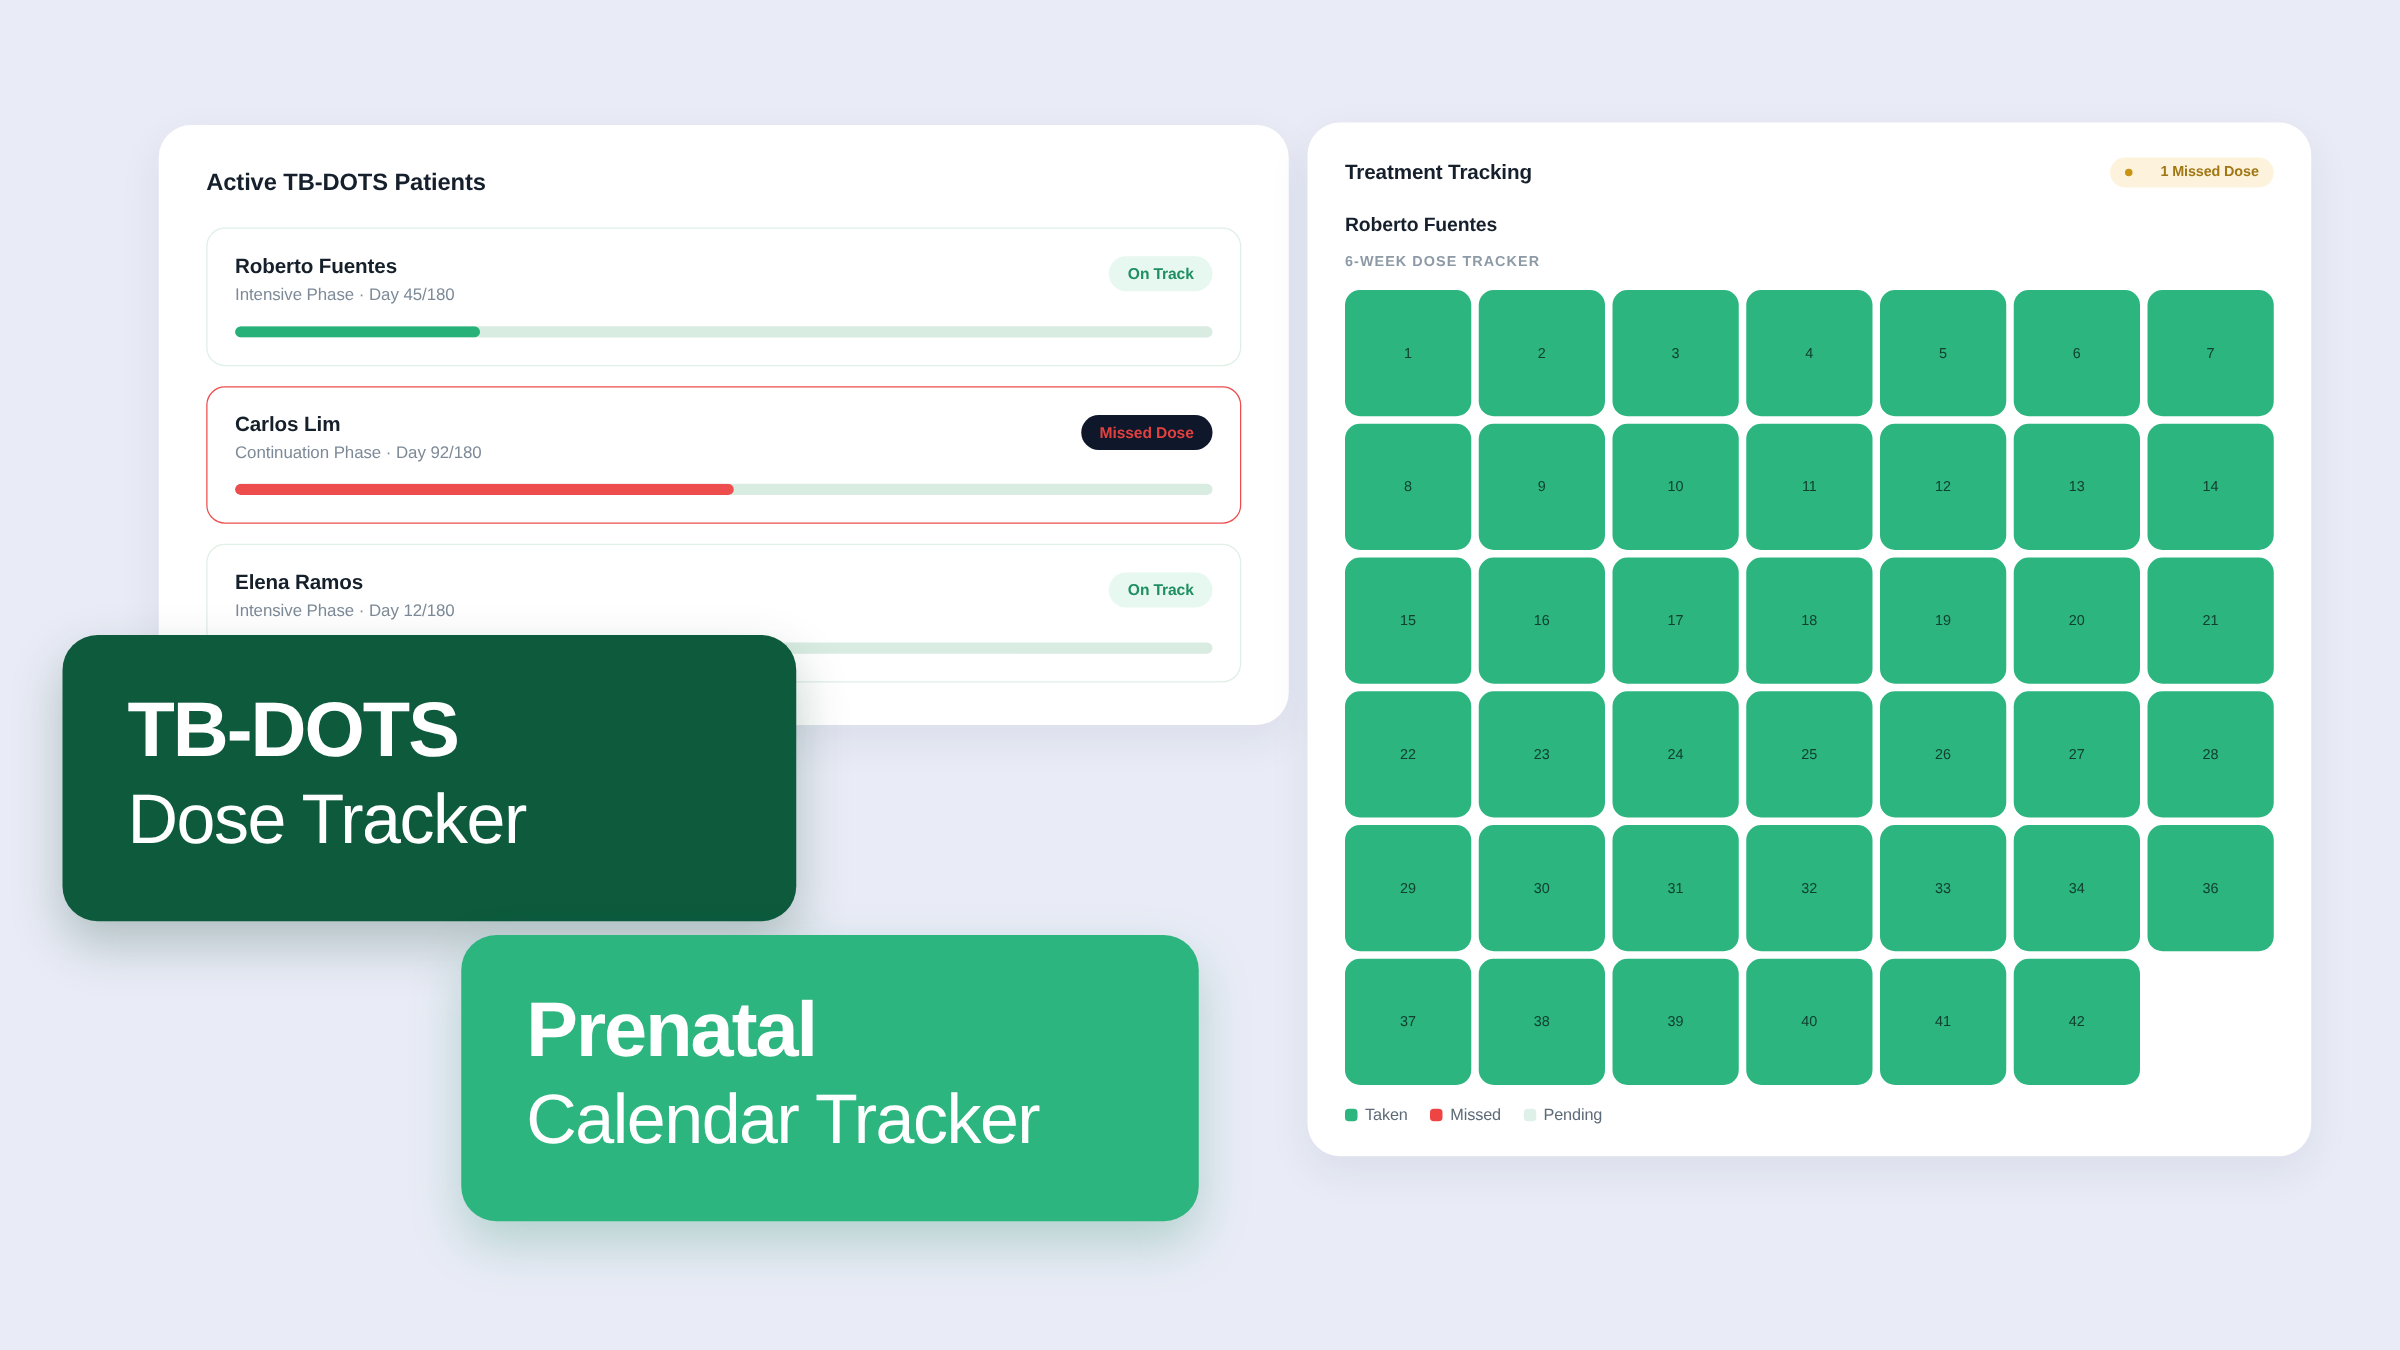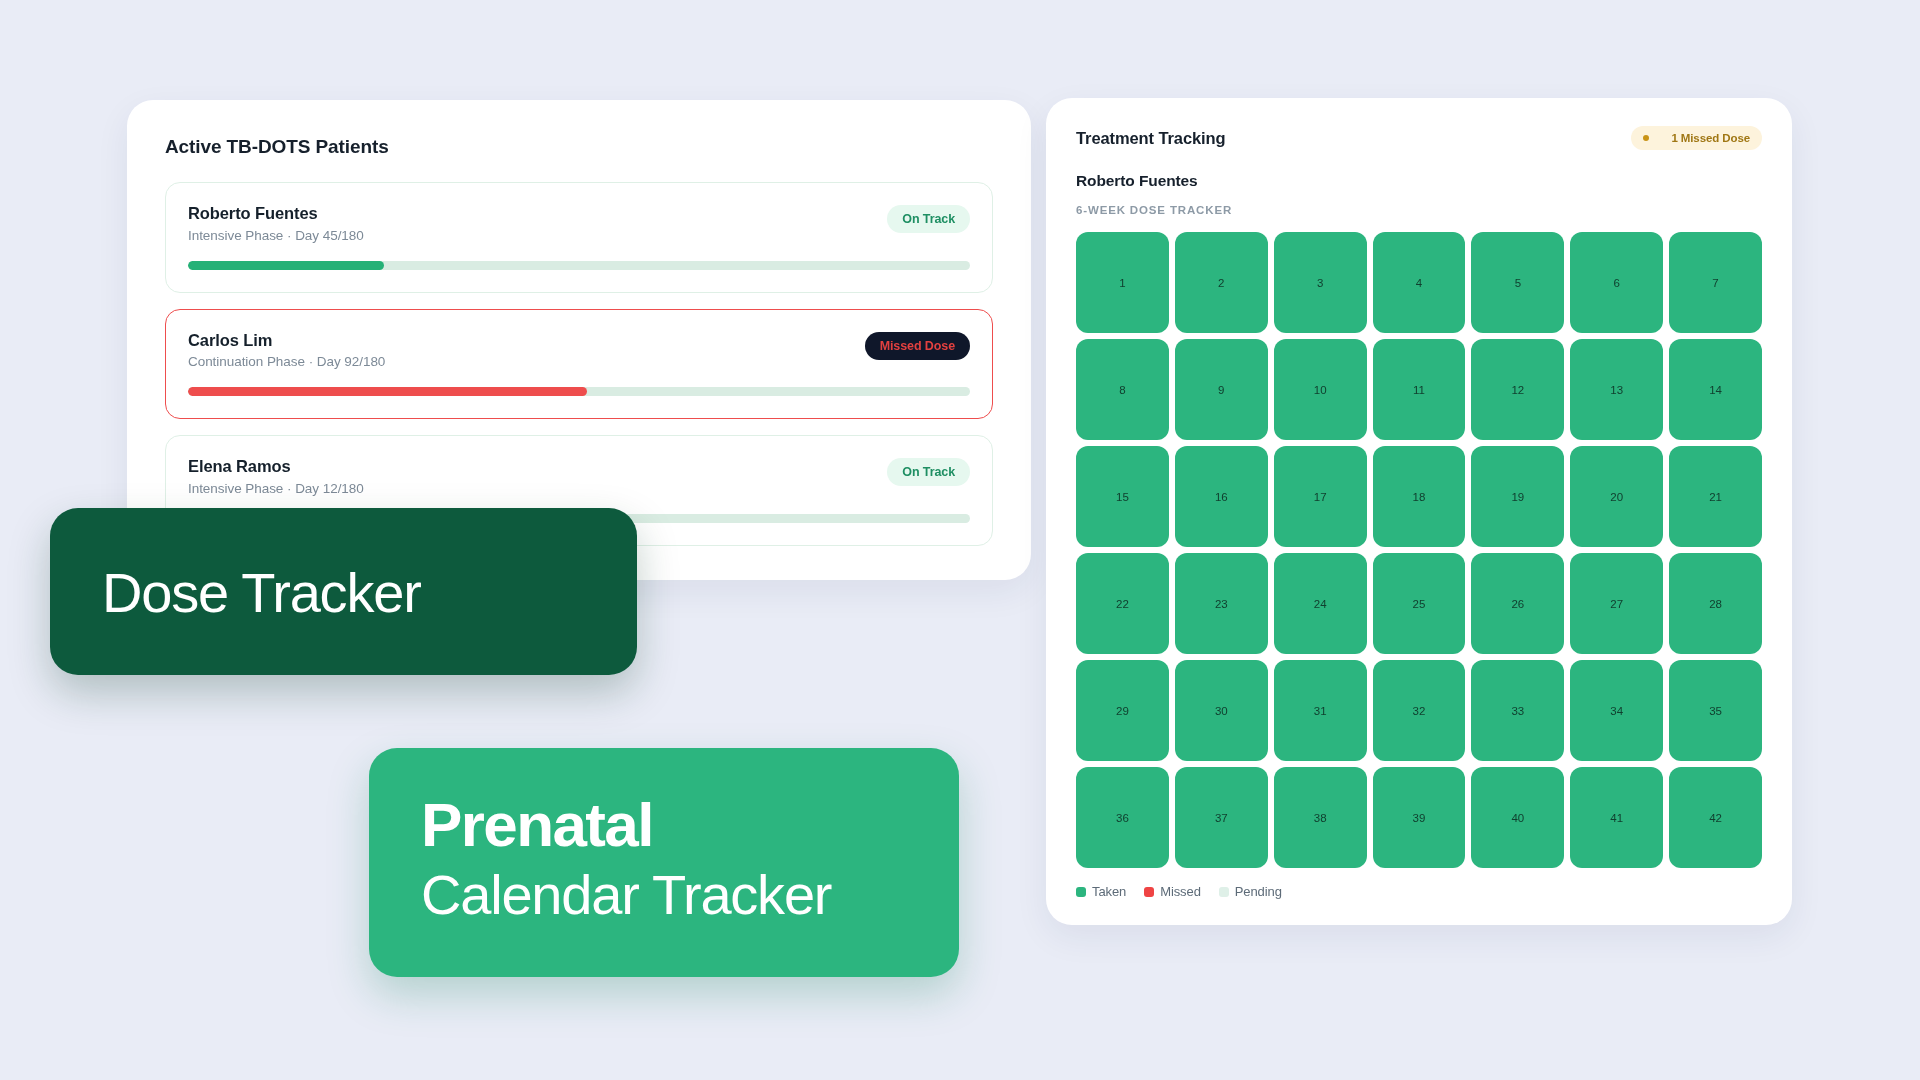--- a/index.html
+++ b/index.html
@@ -143,21 +143,21 @@
     letter-spacing: -1.2px;
     line-height: 1.12;
     margin-top: 8px;
   }
 
   
   .right-panel {
     position: absolute;
     left: 1046px;
     top: 98px;
-    width: 746px;
+    width: 803px;
     background: #ffffff;
     border-radius: 26px;
     padding: 28px 30px 26px 30px;
     box-shadow: 0 12px 34px rgba(33, 48, 92, 0.07);
   }
 
   .rp-head {
     display: flex;
     align-items: center;
     justify-content: space-between;
@@ -286,20 +286,21 @@
           </div>
           <div class="progress-track">
             <div class="progress-fill" style="width:7%"></div>
           </div>
         </div>
       </div>
   </section>
 
   <div id="title-cards">
       <div class="title-card dark">
+        <div class="tc-line1">TB-DOTS</div>
         <div class="tc-line2">Dose Tracker</div>
       </div>
       <div class="title-card green">
         <div class="tc-line1">Prenatal</div>
         <div class="tc-line2">Calendar Tracker</div>
       </div>
     </div>
 
   <section class="right-panel">
     <div class="rp-head">
@@ -341,21 +342,20 @@
         <div class="cal-cell taken">25</div>
         <div class="cal-cell taken">26</div>
         <div class="cal-cell taken">27</div>
         <div class="cal-cell taken">28</div>
         <div class="cal-cell taken">29</div>
         <div class="cal-cell taken">30</div>
         <div class="cal-cell taken">31</div>
         <div class="cal-cell taken">32</div>
         <div class="cal-cell taken">33</div>
         <div class="cal-cell taken">34</div>
-        <div class="cal-cell taken">35</div>
         <div class="cal-cell taken">36</div>
         <div class="cal-cell taken">37</div>
         <div class="cal-cell taken">38</div>
         <div class="cal-cell taken">39</div>
         <div class="cal-cell taken">40</div>
         <div class="cal-cell taken">41</div>
         <div class="cal-cell taken">42</div>
       </div>
 
     <div class="legend" id="legend">

